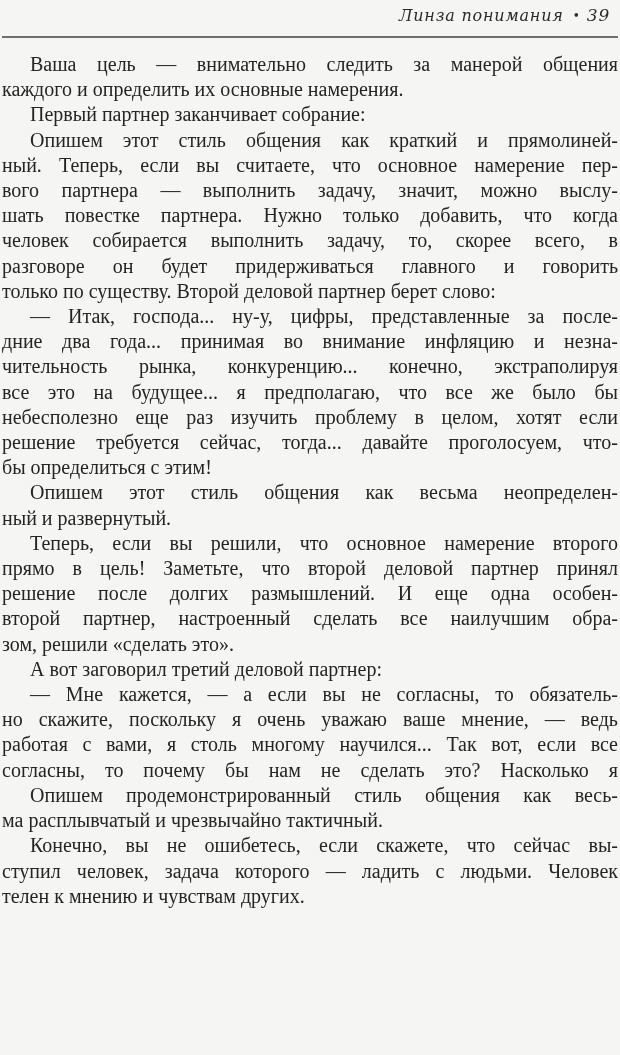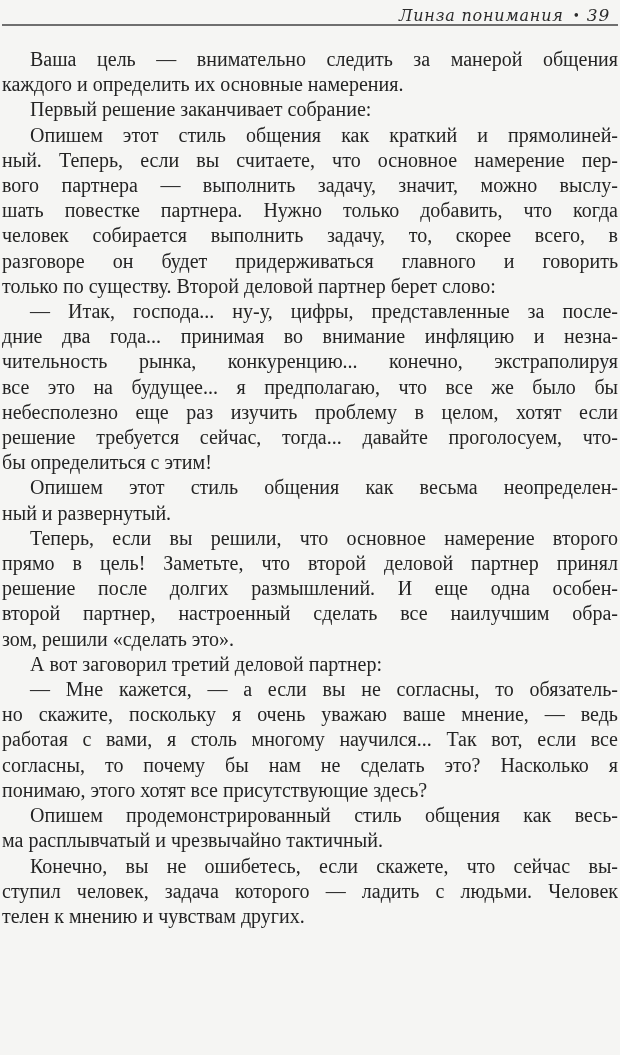--- a/index.html
+++ b/index.html
@@ -13,21 +13,21 @@
   .page {
     position: relative;
     width: 620px;
     height: 1055px;
     box-sizing: border-box;
     background: #f5f5f3;
     padding: 0 2px;
   }
   .header {
     box-sizing: border-box;
-    height: 24px;
+    height: 36px;
     padding: 5px 8px 0 0;
     text-align: right;
     font-family: "DejaVu Serif", serif;
     font-style: italic;
     font-size: 16px;
     letter-spacing: 0.8px;
     color: #2b2b2b;
     white-space: nowrap;
   }
   .header .bullet {
@@ -39,21 +39,21 @@
   }
   .header .page-number {
     font-size: 17px;
   }
   .rule {
     height: 2px;
     background: #6f6f6f;
     margin: 0 0 0 0;
   }
   .content {
-    margin-top: 21px;
+    margin-top: 14px;
     font-family: "Liberation Serif", serif;
     font-size: 20px;
     line-height: 25.2px;
     color: #242424;
   }
   .paragraph { margin: 0; }
   .line {
     text-align: justify;
     text-align-last: justify;
   }
@@ -67,21 +67,21 @@
   <div class="header">
     <span class="running-title">Линза понимания</span><span class="bullet">•</span><span class="page-number">39</span>
   </div>
   <div class="rule"></div>
   <div class="content">
       <div class="paragraph">
         <div class="line first">Ваша цель — внимательно следить за манерой общения</div>
         <div class="line last">каждого и определить их основные намерения.</div>
       </div>
       <div class="paragraph">
-        <div class="line first last">Первый решение заканчивает собрание:</div>
+        <div class="line first last">Первый партнер заканчивает собрание:</div>
       </div>
       <div class="paragraph">
         <div class="line first">Опишем этот стиль общения как краткий и прямолиней-</div>
         <div class="line">ный. Теперь, если вы считаете, что основное намерение пер-</div>
         <div class="line">вого партнера — выполнить задачу, значит, можно выслу-</div>
         <div class="line">шать повестке партнера. Нужно только добавить, что когда</div>
         <div class="line">человек собирается выполнить задачу, то, скорее всего, в</div>
         <div class="line">разговоре он будет придерживаться главного и говорить</div>
         <div class="line last">только по существу. Второй деловой партнер берет слово:</div>
       </div>
@@ -106,21 +106,20 @@
         <div class="line last">зом, решили «сделать это».</div>
       </div>
       <div class="paragraph">
         <div class="line first last">А вот заговорил третий деловой партнер:</div>
       </div>
       <div class="paragraph">
         <div class="line first">— Мне кажется, — а если вы не согласны, то обязатель-</div>
         <div class="line">но скажите, поскольку я очень уважаю ваше мнение, — ведь</div>
         <div class="line">работая с вами, я столь многому научился... Так вот, если все</div>
         <div class="line">согласны, то почему бы нам не сделать это? Насколько я</div>
-        <div class="line last">понимаю, этого хотят все присутствующие здесь?</div>
       </div>
       <div class="paragraph">
         <div class="line first">Опишем продемонстрированный стиль общения как весь-</div>
         <div class="line last">ма расплывчатый и чрезвычайно тактичный.</div>
       </div>
       <div class="paragraph">
         <div class="line first">Конечно, вы не ошибетесь, если скажете, что сейчас вы-</div>
         <div class="line">ступил человек, задача которого — ладить с людьми. Человек</div>
         <div class="line last">телен к мнению и чувствам других.</div>
       </div>

